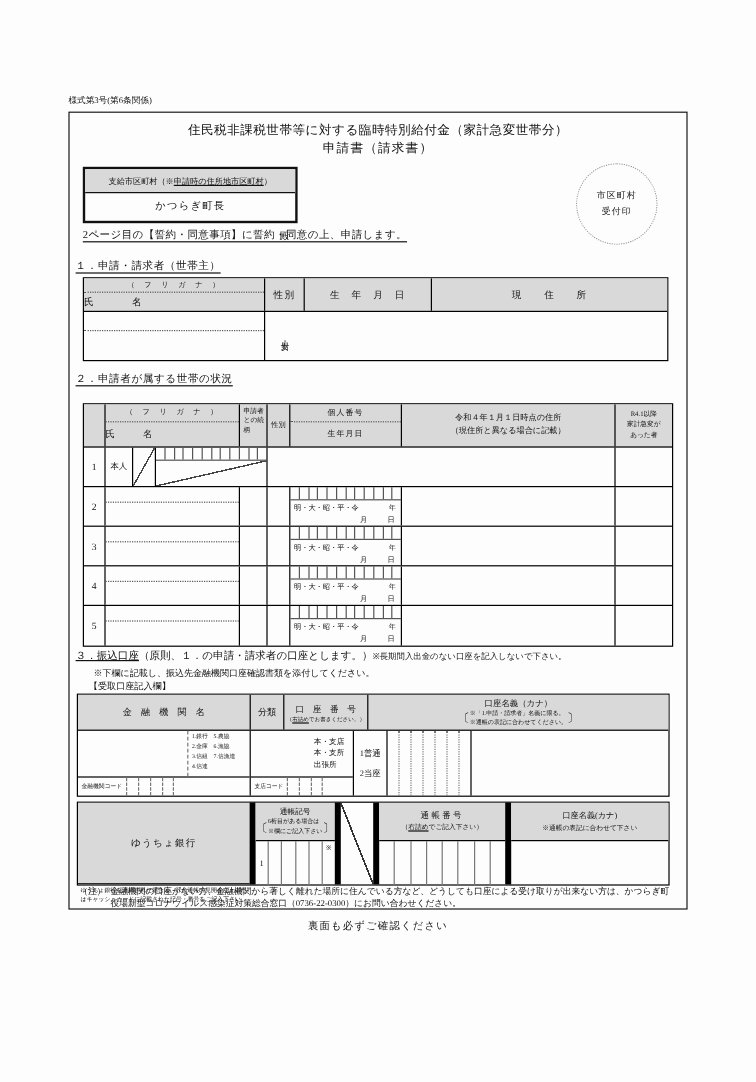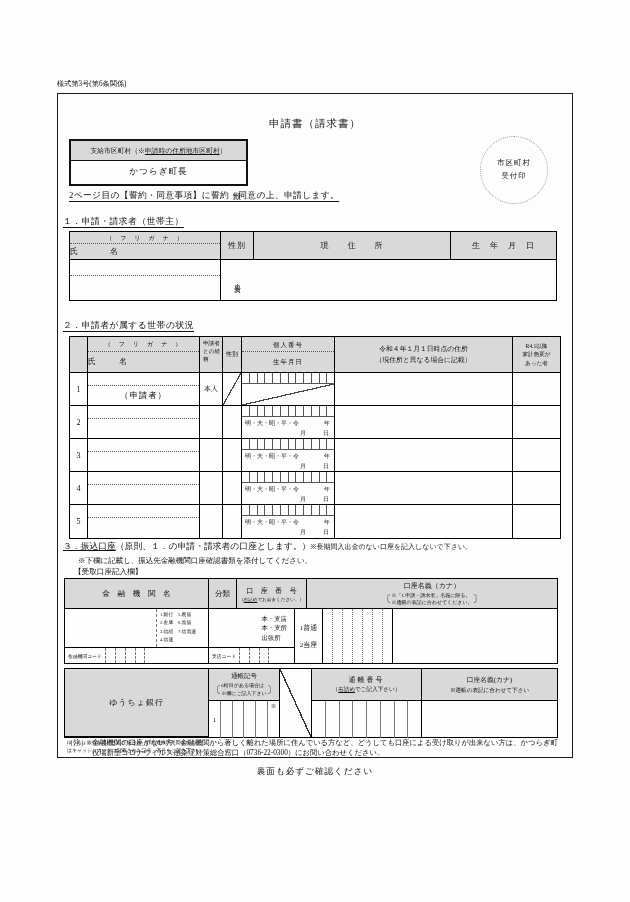--- a/index.html
+++ b/index.html
@@ -29,21 +29,21 @@
   .stamp { position:absolute; left:422px; top:42px; width:68px; height:68px; border:1.2px dotted #999;
            border-radius:50%; display:flex; flex-direction:column; align-items:center; justify-content:center;
            font-size:7.4px; line-height:1.7; color:#222; letter-spacing:1px; }
 
   .pledge { position:absolute; left:11px; top:96px; font-size:8.8px; letter-spacing:.3px;
             text-decoration:underline; text-underline-offset:2.5px; }
 
   .sec-title { position:absolute; font-size:8.8px; letter-spacing:.5px;
                text-decoration:underline; text-underline-offset:2.5px; }
   #s1t { left:5px; top:122px; }
-  #s2t { left:5px; top:226px;font-family:Liberation Mono, monospace; }
+  #s2t { left:5px; top:216px;font-family:Liberation Mono, monospace; }
   .s3-title { position:absolute; left:5px; top:447px; font-size:8.8px; white-space:nowrap; }
   .s3-title .tnote { font-size:7px; text-decoration:none; }
   .attach-note { position:absolute; left:20px; top:462px; font-size:7.5px; }
   .entry-label { position:absolute; left:16px; top:473px; font-size:7.6px; }
 
   
   .s1-table { position:absolute; left:11px; top:137px; width:488px; border:1.8px solid #000; }
   .s1-row { display:flex; }
   .s1-head { height:28px; background:#d9d9d9; border-bottom:1px solid #000; }
   .s1-data { height:40px; }
@@ -121,21 +121,21 @@
   .ty-cell { display:flex; flex-direction:column; align-items:center; justify-content:center; gap:7px; height:100%; font-size:7px; }
   .cells-v { display:flex; height:100%; }
   .cells-v div { flex:1; border-left:1px dotted #777; }
   .cells-v div:first-child { border-left:none; }
   .cells-s { display:flex; height:100%; }
   .cells-s div { flex:1; border-left:1px solid #777; position:relative; }
   .cells-s div:first-child { border-left:none; }
 
   
   .yu-table { position:absolute; left:6px; top:574px; width:494px; height:70px; border:1.8px solid #000; display:flex; }
-  .yuc { border-left:1px solid #000000; position:relative; }
+  .yuc { border-left:5px solid #000000; position:relative; }
   .yuc:first-child { border-left:none; }
   .yu-hd { height:32px; background:#d9d9d9; border-bottom:1px solid #000; }
   .yu-dt { height:37px; position:relative; }
   .w-yn { width:143px; } .w-ys { width:71px; } .w-sl { width:32px; } .w-nb { width:110px; } .w-yh { flex:1; }
   .yu-name-h { display:flex; align-items:center; justify-content:center; height:100%; font-size:8px; letter-spacing:1px; }
   .yu-note { font-size:4.9px; line-height:1.6; padding:2px 2px 0 2px; }
   .yu-sym-h { display:flex; flex-direction:column; align-items:center; justify-content:center; height:100%; }
   .yu-sym-h .t { font-size:6.4px; }
   .yu-slash { height:100%; }
   .yu-num-h { display:flex; flex-direction:column; align-items:center; justify-content:center; height:100%; }
@@ -153,20 +153,21 @@
 
   .back-note { position:absolute; left:0; top:766px; width:630px; text-align:center; font-size:8.6px; letter-spacing:1px; }
 </style>
 </head>
 <body>
 
 <div>
   <div class="form-code">様式第3号(第6条関係)</div>
 
   <div class="outer">
+    <div class="title1">住民税非課税世帯等に対する臨時特別給付金（家計急変世帯分）</div>
     <div class="title2">申請書（請求書）</div>
 
     <div class="recipient">
       <div class="rec-top">
         <span>支給市区町村（※</span>
           <span class="u">申請時の住所地市区町村</span>
           <span>）</span>
       </div>
       <div class="rec-bottom">
         <span class="rec-name">かつらぎ町長</span>
@@ -184,25 +185,25 @@
     <div id="s1t" class="sec-title">１．申請・請求者（世帯主）</div>
     <div class="s1-table">
       <div class="s1-row s1-head">
         <div class="s1c c-name1">
           <div class="furi-hdr">（　フ　リ　ガ　ナ　）</div>
           <div class="name-hdr">氏　　　　名</div>
         </div>
         <div class="s1c c-sex1">
             <div class="mid-hdr">性別</div>
           </div>
+        <div class="s1c c-birth1">
+            <div class="mid-hdr">生　年　月　日</div>
+          </div>
         <div class="s1c c-addr1">
             <div class="mid-hdr">現　　住　　所</div>
-          </div>
-        <div class="s1c c-birth1">
-            <div class="mid-hdr">生　年　月　日</div>
           </div>
       </div>
       <div class="s1-row s1-data">
         <div class="s1c c-name1">
             <div class="furi-area1"></div>
           </div>
         <div class="s1c c-sex1">
             <div class="sex-v">
               <span>男・女</span>
             </div>
@@ -234,24 +235,20 @@
           <div class="ch-hdr">
             <span>R4.1以降</span>
             <span>家計急変が</span>
             <span>あった者</span>
           </div>
         </div>
       </div>
 
       <div class="s2-row">
         <div class="s2c w-no no-cell">1</div>
-        <div class="s2c w-nm">
-          <div class="furi-a"></div>
-          <div class="nm-a">（申請者）</div>
-        </div>
         <div class="s2c w-rel rel-cell">本人</div>
         <div class="s2c w-sx diag"></div>
         <div class="s2c w-pid">
           <div class="pboxes">
               <div></div>
               <div></div>
               <div></div>
               <div></div>
               <div></div>
               <div></div>

